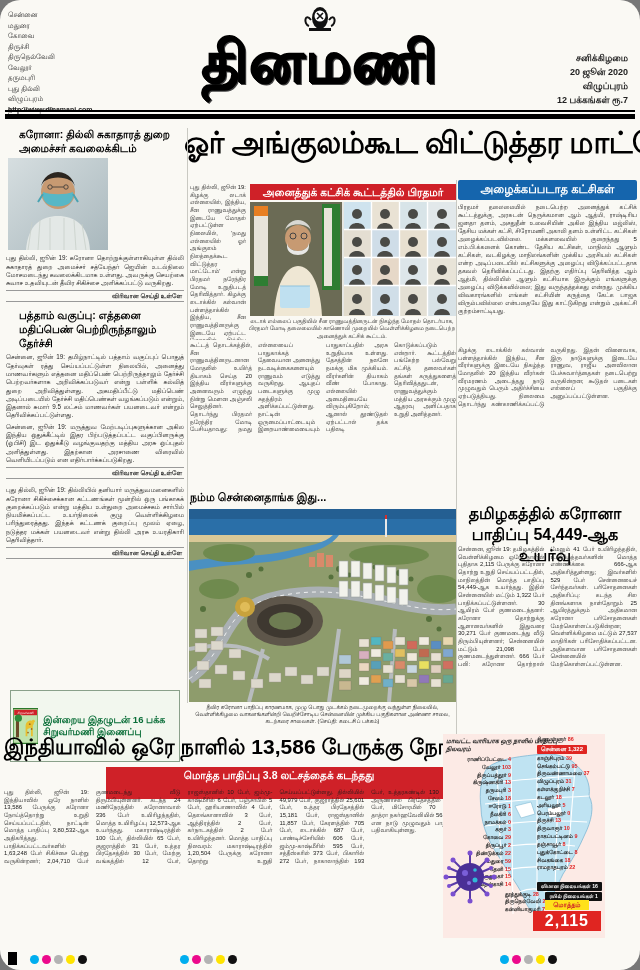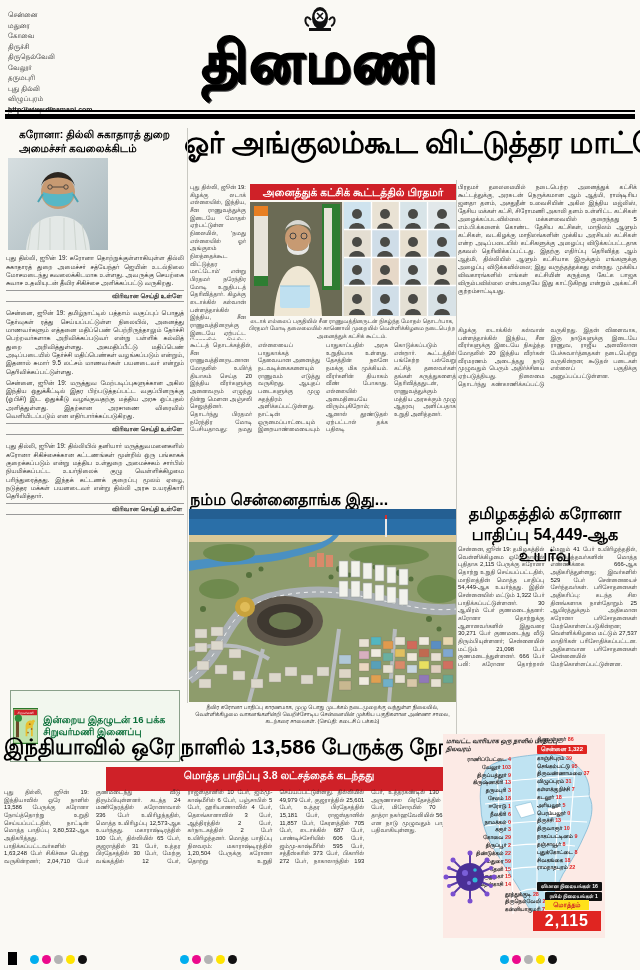--- a/index.html
+++ b/index.html
@@ -1,17 +1,17 @@
 <!DOCTYPE html>
 <html><head>
 <meta charset="utf-8">
 <style>
   html,body{margin:0;padding:0;background:#777;}
   #page{position:relative;width:640px;height:970px;background:#faf9f4;margin:0 auto;
-        font-family:"Liberation Sans",sans-serif;color:#1a1a1a;overflow:hidden;}
+        font-family:"Liberation Sans",sans-serif;color:#1a1a1a;overflow:hidden;border-radius:20px;}
   .abs{position:absolute;}
   
   .cities{left:8px;top:10px;font-size:7px;line-height:1.5;color:#222;}
   .cities .url{font-weight:bold;margin-top:2px;}
   .logo-wrap{left:0;right:0;top:4px;text-align:center;}
   .crest{display:block;margin:0 auto;}
   .logo{font-size:57px;font-weight:900;color:#000;letter-spacing:1px;line-height:1.0;
         text-shadow:1px 1px 0 #000,-1px -1px 0 #000,2px 2px 0 #444;}
   .dateblock{right:12px;top:52px;text-align:right;font-size:9px;line-height:1.55;font-weight:600;color:#222;}
   .rule1{left:5px;right:5px;top:110px;height:2px;background:#000;}
@@ -32,26 +32,26 @@
   
   .vline{width:1px;background:#c9c9c2;}
   .mid-intro{left:190px;top:184px;width:56px;height:156px;overflow:hidden;
              font-size:5.9px;line-height:1.3;text-align:justify;}
   .red-banner{left:250px;top:184px;width:206px;height:16px;background:#cf2128;color:#fff;
               font-weight:bold;font-size:10.5px;text-align:center;line-height:16px;}
   .pm-photo{left:250px;top:202px;width:206px;height:114px;}
   .pm-caption{left:246px;top:318px;width:212px;font-size:5.7px;line-height:1.3;text-align:center;color:#222;}
   .mid-body{left:190px;top:342px;width:266px;height:148px;overflow:hidden;
             column-count:4;column-gap:6px;font-size:5.9px;line-height:1.3;text-align:justify;}
-  .chennai-title{left:190px;top:491px;font-size:16px;font-weight:900;color:#000;}
+  .chennai-title{left:190px;top:491px;font-size:11px;font-weight:900;color:#000;}
   .aerial{left:189px;top:509px;width:267px;height:193px;}
   .aerial-caption{left:187px;top:704px;width:271px;font-size:5.5px;line-height:1.3;text-align:center;color:#222;}
   .india-headline{left:4px;top:735px;width:452px;text-align:center;font-size:21px;font-weight:900;
                   white-space:nowrap;color:#000;}
-  .india-sub{left:106px;top:767px;width:346px;height:24px;background:#cf2128;color:#fff;
+  .india-sub{left:106px;top:767px;width:346px;height:32px;background:#cf2128;color:#fff;
              font-weight:bold;font-size:10.5px;text-align:center;line-height:16px;}
   .india-body{left:4px;top:789px;width:452px;height:160px;overflow:hidden;
               column-count:5;column-gap:7px;font-size:5.9px;line-height:1.3;text-align:justify;}
   
   .uninvited-box{left:458px;top:180px;width:179px;}
   .blue-banner{background:#1565ad;color:#fff;font-weight:bold;font-size:11.5px;text-align:center;
                padding:3px 0;border-radius:2px;}
   .uninvited-body{font-size:6.1px;line-height:1.32;text-align:justify;margin-top:3px;height:140px;overflow:hidden;}
   .uninvited-body2{margin-top:4px;column-count:2;column-gap:6px;font-size:5.9px;line-height:1.3;
                    text-align:justify;height:118px;overflow:hidden;}
@@ -111,20 +111,26 @@
     <svg class="crest" width="46" height="30" viewBox="0 0 46 30">
       <ellipse cx="23" cy="14" rx="8" ry="11" fill="#111"></ellipse>
       <circle cx="23" cy="12" r="5.5" fill="#fff"></circle>
       <path d="M20 9 L26 15 M26 9 L20 15" stroke="#111" stroke-width="1.6"></path>
       <path d="M14 16 C8 8 6 20 12 22 M32 16 C38 8 40 20 34 22" stroke="#111" stroke-width="2" fill="none"></path>
       <rect x="12" y="24" width="22" height="3" fill="#111"></rect>
     </svg>
     <div class="logo">தினமணி</div>
   </div>
 
+  <div class="abs dateblock">
+    <div>சனிக்கிழமை</div>
+    <div>20 ஜூன் 2020</div>
+    <div>விழுப்புரம்</div>
+    <div>12 பக்கங்கள் ரூ.7</div>
+  </div>
 
   <div class="abs rule1"></div>
   <div class="abs rule2"></div>
 
   <div class="abs main-headline">ஓர் அங்குலம்கூட விட்டுத்தர மாட்டோம்</div>
 
   <div class="abs vline" style="left:187px;top:128px;height:575px;"></div>
   <div class="abs vline" style="left:456px;top:180px;height:575px;"></div>
 
   <div class="abs left-col">
@@ -144,20 +150,21 @@
       <path d="M33 30 C33 16 67 16 67 30 C67 24 61 14 50 14 C39 14 33 24 33 30 Z" fill="#2c2620"></path>
       <path d="M35 38 C35 52 65 52 65 38 L65 34 C58 37 42 37 35 34 Z" fill="#57b7c6"></path>
       <path d="M35 36 L30 44 M65 36 L70 44" stroke="#4aa3b2" stroke-width="2"></path>
       <circle cx="42" cy="29" r="2.2" fill="none" stroke="#333" stroke-width="0.8"></circle>
       <circle cx="58" cy="29" r="2.2" fill="none" stroke="#333" stroke-width="0.8"></circle>
       <path d="M44.2 29 L55.8 29" stroke="#333" stroke-width="0.8"></path>
     </svg>
     <div class="body">புது தில்லி, ஜூன் 19: கரோனா தொற்றுக்குள்ளாகியுள்ள தில்லி சுகாதாரத் துறை அமைச்சர் சத்யேந்தர் ஜெயின் உடல்நிலை மோசமடைந்து கவலைக்கிடமாக உள்ளது. அவருக்கு செயற்கை சுவாச உதவியுடன் தீவிர சிகிச்சை அளிக்கப்பட்டு வருகிறது.</div>
     <div class="more">விரிவான செய்தி உள்ளே</div>
 
+    <h3>பத்தாம் வகுப்பு: எத்தனை மதிப்பெண் பெற்றிருந்தாலும் தேர்ச்சி</h3>
     <div class="body">சென்னை, ஜூன் 19: தமிழ்நாட்டில் பத்தாம் வகுப்புப் பொதுத் தேர்வுகள் ரத்து செய்யப்பட்டுள்ள நிலையில், அனைத்து மாணவர்களும் எத்தனை மதிப்பெண் பெற்றிருந்தாலும் தேர்ச்சி பெற்றவர்களாக அறிவிக்கப்படுவர் என்று பள்ளிக் கல்வித் துறை அறிவித்துள்ளது. அகமதிப்பீட்டு மதிப்பெண் அடிப்படையில் தேர்ச்சி மதிப்பெண்கள் வழங்கப்படும் என்றும், இதனால் சுமார் 9.5 லட்சம் மாணவர்கள் பயனடைவர் என்றும் தெரிவிக்கப்பட்டுள்ளது.</div>
 
     <div class="body">சென்னை, ஜூன் 19: மருத்துவ மேற்படிப்புகளுக்கான அகில இந்திய ஒதுக்கீட்டில் இதர பிற்படுத்தப்பட்ட வகுப்பினருக்கு (ஓபிசி) இட ஒதுக்கீடு வழங்குவதற்கு மத்திய அரசு ஒப்புதல் அளித்துள்ளது. இதற்கான அரசாணை விரைவில் வெளியிடப்படும் என எதிர்பார்க்கப்படுகிறது.</div>
     <div class="more">விரிவான செய்தி உள்ளே</div>
 
     <div class="body">புது தில்லி, ஜூன் 19: தில்லியில் தனியார் மருத்துவமனைகளில் கரோனா சிகிச்சைக்கான கட்டணங்கள் மூன்றில் ஒரு பங்காகக் குறைக்கப்படும் என்று மத்திய உள்துறை அமைச்சகம் சார்பில் நியமிக்கப்பட்ட உயர்நிலைக் குழு வெள்ளிக்கிழமை பரிந்துரைத்தது. இந்தக் கட்டணக் குறைப்பு மூலம் ஏழை, நடுத்தர மக்கள் பயனடைவர் என்று தில்லி அரசு உயரதிகாரி தெரிவித்தார்.</div>
     <div class="more">விரிவான செய்தி உள்ளே</div>
   </div>
 
   <div class="abs supp-box">
@@ -427,20 +434,21 @@
     </g>
   </svg>
 
   <div class="abs aerial-caption">தீவிர கரோனா பாதிப்பு காரணமாக, முழு பொது முடக்கம் நடைமுறைக்கு வந்துள்ள நிலையில், வெள்ளிக்கிழமை வாகனங்களின்றி வெறிச்சோடிய சென்னையின் முக்கிய பகுதிகளான அண்ணா சாலை, கடற்கரை சாலைகள். (செய்தி: கடைசிப் பக்கம்)</div>
 
   <div class="abs india-headline">இந்தியாவில் ஒரே நாளில் 13,586 பேருக்கு நோய்த்தொற்று</div>
   <div class="abs india-sub">மொத்த பாதிப்பு 3.8 லட்சத்தைக் கடந்தது</div>
   <div class="abs india-body">புது தில்லி, ஜூன் 19: இந்தியாவில் ஒரே நாளில் 13,586 பேருக்கு கரோனா நோய்த்தொற்று உறுதி செய்யப்பட்டதில், நாட்டின் மொத்த பாதிப்பு 3,80,532-ஆக அதிகரித்தது. பாதிக்கப்பட்டவர்களில் 1,63,248 பேர் சிகிச்சை பெற்று வருகின்றனர்; 2,04,710 பேர் குணமடைந்து வீடு திரும்பியுள்ளனர். கடந்த 24 மணிநேரத்தில் கரோனாவால் 336 பேர் உயிரிழந்ததில், மொத்த உயிரிழப்பு 12,573-ஆக உயர்ந்தது. மகாராஷ்டிரத்தில் 100 பேர், தில்லியில் 65 பேர், குஜராத்தில் 31 பேர், உத்தர பிரதேசத்தில் 30 பேர், மேற்கு வங்கத்தில் 12 பேர், ராஜஸ்தானில் 10 பேர், ஜம்மு-காஷ்மீரில் 6 பேர், பஞ்சாபில் 5 பேர், ஹரியாணாவில் 4 பேர், தெலங்கானாவில் 3 பேர், ஆந்திரத்தில் 2 பேர், கர்நாடகத்தில் 2 பேர் உயிரிழந்தனர். மொத்த பாதிப்பு நிலவரம்: மகாராஷ்டிரத்தில் 1,20,504 பேருக்கு கரோனா தொற்று உறுதி செய்யப்பட்டுள்ளது. தில்லியில் 49,979 பேர், குஜராத்தில் 25,601 பேர், உத்தர பிரதேசத்தில் 15,181 பேர், ராஜஸ்தானில் 11,857 பேர், கேரளத்தில் 705 பேர், லடாக்கில் 687 பேர், பாண்டிச்சேரியில் 606 பேர், ஜம்மு-காஷ்மீரில் 595 பேர், சத்தீஸ்கரில் 373 பேர், பிகாரில் 272 பேர், நாகாலாந்தில் 193 பேர், உத்தரகண்டில் 130 பேர், அருணாசல பிரதேசத்தில் 103 பேர், மிசோரமில் 70 பேர், தாத்ரா நகர்ஹவேலியில் 56 பேர் என நாடு முழுவதும் பாதிப்பு பதிவாகியுள்ளது.</div>
 
   <div class="abs uninvited-box">
+    <div class="blue-banner">அழைக்கப்படாத கட்சிகள்</div>
     <div class="uninvited-body">பிரதமர் தலைமையில் நடைபெற்ற அனைத்துக் கட்சிக் கூட்டத்துக்கு, அரசுடன் நெருக்கமான ஆம் ஆத்மி, ராஷ்டிரிய ஜனதா தளம், அசதுதீன் உவைசியின் அகில இந்திய மஜ்லிஸ், தேசிய மக்கள் கட்சி, சிரோமணி அகாலி தளம் உள்ளிட்ட கட்சிகள் அழைக்கப்படவில்லை. மக்களவையில் குறைந்தது 5 எம்.பி.க்களைக் கொண்ட தேசிய கட்சிகள், மாநிலம் ஆளும் கட்சிகள், வடகிழக்கு மாநிலங்களின் முக்கிய அரசியல் கட்சிகள் என்ற அடிப்படையில் கட்சிகளுக்கு அழைப்பு விடுக்கப்பட்டதாக தகவல் தெரிவிக்கப்பட்டது. இதற்கு எதிர்ப்பு தெரிவித்த ஆம் ஆத்மி, தில்லியில் ஆளும் கட்சியாக இருக்கும் எங்களுக்கு அழைப்பு விடுக்கவில்லை; இது வருந்தத்தக்கது என்றது. முக்கிய விவகாரங்களில் எங்கள் கட்சியின் கருத்தை கேட்க பாஜக விரும்பவில்லை என்பதையே இது காட்டுகிறது என்றும் அக்கட்சி குற்றம்சாட்டியது.</div>
     <div class="uninvited-body2">கிழக்கு லடாக்கில் கல்வான் பள்ளத்தாக்கில் இந்திய, சீன வீரர்களுக்கு இடையே நிகழ்ந்த மோதலில் 20 இந்திய வீரர்கள் வீரமரணம் அடைந்தது நாடு முழுவதும் பெரும் அதிர்ச்சியை ஏற்படுத்தியது. நிலைமை தொடர்ந்து கண்காணிக்கப்பட்டு வருகிறது. இதன் விளைவாக, இரு நாடுகளுக்கு இடையே ராணுவ, ராஜீய அளவிலான பேச்சுவார்த்தைகள் நடைபெற்று வருகின்றன; கூடுதல் படைகள் எல்லைப் பகுதிக்கு அனுப்பப்பட்டுள்ளன.</div>
   </div>
 
   <div class="abs tn-headline">தமிழகத்தில் கரோனா பாதிப்பு 54,449-ஆக உயர்வு</div>
   <div class="abs tn-body">சென்னை, ஜூன் 19: தமிழகத்தில் வெள்ளிக்கிழமை ஒரே நாளில் புதிதாக 2,115 பேருக்கு கரோனா தொற்று உறுதி செய்யப்பட்டதில், மாநிலத்தின் மொத்த பாதிப்பு 54,449-ஆக உயர்ந்தது. இதில் சென்னையில் மட்டும் 1,322 பேர் பாதிக்கப்பட்டுள்ளனர். 30 ஆயிரம் பேர் குணமடைந்தனர்: கரோனா தொற்றுக்கு ஆளானவர்களில் இதுவரை 30,271 பேர் குணமடைந்து வீடு திரும்பியுள்ளனர்; சென்னையில் மட்டும் 21,098 பேர் குணமடைந்துள்ளனர். 666 பேர் பலி: கரோனா தொற்றால் மேலும் 41 பேர் உயிரிழந்ததில், உயிரிழந்தவர்களின் மொத்த எண்ணிக்கை 666-ஆக அதிகரித்துள்ளது; இவர்களில் 529 பேர் சென்னையைச் சேர்ந்தவர்கள். பரிசோதனைகள் அதிகரிப்பு: கடந்த சில தினங்களாக நாள்தோறும் 25 ஆயிரத்துக்கும் அதிகமான கரோனா பரிசோதனைகள் மேற்கொள்ளப்படுகின்றன; வெள்ளிக்கிழமை மட்டும் 27,537 மாதிரிகள் பரிசோதிக்கப்பட்டன. அதிகளவான பரிசோதனைகள் சென்னையில் மேற்கொள்ளப்பட்டுள்ளன.</div>
 
   <div class="abs map-panel">
     <div class="panel-title">மாவட்ட வாரியாக ஒரு நாளில் பாதிப்பு நிலவரம்</div>
 

